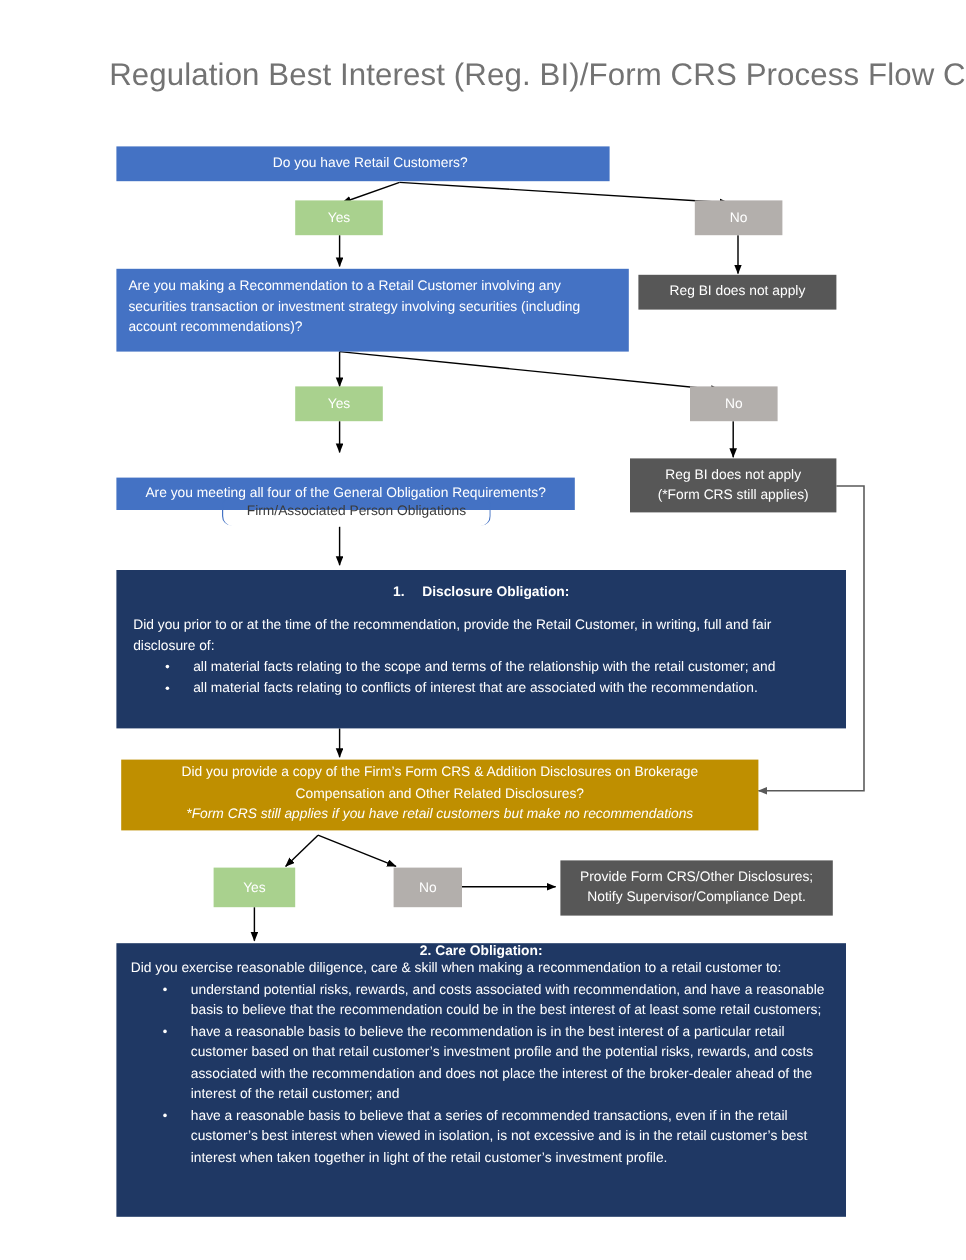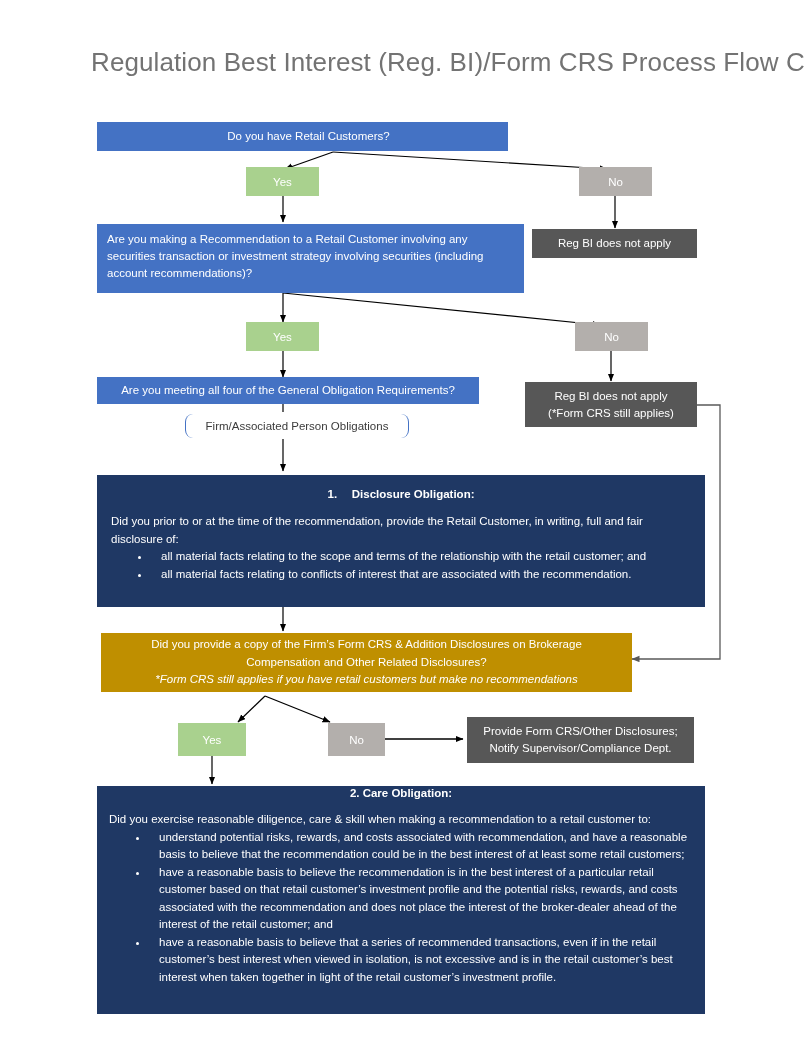--- a/index.html
+++ b/index.html
@@ -201,21 +201,21 @@
 
   <div class="node gray-no center-text yn-text" style="left:575px; top:322px; width:73px; height:29px;">
     <span>No</span>
   </div>
 
   <div class="node darkgray center-text dg-text" style="left:525px; top:382px; width:172px; height:45px; flex-direction:column; justify-content:center;">
     <span>Reg BI does not apply</span>
     <span>(*Form CRS still applies)</span>
   </div>
 
-  <div class="node blue-q center-text q-text" style="left:97px; top:377px; width:382px; height:27px;">
+  <div class="node blue-q center-text q-text" style="left:97px; top:398px; width:382px; height:27px;">
     <span>Are you meeting all four of the General Obligation Requirements?</span>
   </div>
 
   <div class="bracket" style="left:185px; top:414px; width:224px; height:24px;">
     <span>Firm/Associated Person Obligations</span>
   </div>
 
   <div class="node navy" style="left:97px; top:475px; width:608px; height:132px; padding:13px 14px 0 14px;">
     <span class="obl-head">1.  Disclosure Obligation:</span>
     <span class="obl-body" style="margin-top:13px;">Did you prior to or at the time of the recommendation, provide the Retail Customer, in writing, full and fair disclosure of:</span>
@@ -239,21 +239,21 @@
     <span>No</span>
   </div>
 
   <div class="node darkgray center-text dg-text" style="left:467px; top:717px; width:227px; height:46px; flex-direction:column; justify-content:center;">
     <span>Provide Form CRS/Other Disclosures;</span>
     <span>Notify Supervisor/Compliance Dept.</span>
   </div>
 
   <div class="node navy" style="left:97px; top:786px; width:608px; height:228px; padding:1px 12px 0 12px;">
     <span class="obl-head">2. Care Obligation:</span>
-    <span class="obl-body" style="margin-top:12px;">Did you exercise reasonable diligence, care &amp; skill when making a recommendation to a retail customer to:</span>
+    <span class="obl-body" style="">Did you exercise reasonable diligence, care &amp; skill when making a recommendation to a retail customer to:</span>
     <ul class="obl-list">
       <li>understand potential risks, rewards, and costs associated with recommendation, and have a reasonable basis to believe that the recommendation could be in the best interest of at least some retail customers;</li>
       <li>have a reasonable basis to believe the recommendation is in the best interest of a particular retail customer based on that retail customer’s investment profile and the potential risks, rewards, and costs associated with the recommendation and does not place the interest of the broker-dealer ahead of the interest of the retail customer; and</li>
       <li>have a reasonable basis to believe that a series of recommended transactions, even if in the retail customer’s best interest when viewed in isolation, is not excessive and is in the retail customer’s best interest when taken together in light of the retail customer’s investment profile.</li>
     </ul>
   </div>
 
 </div>
 
 </body></html>

